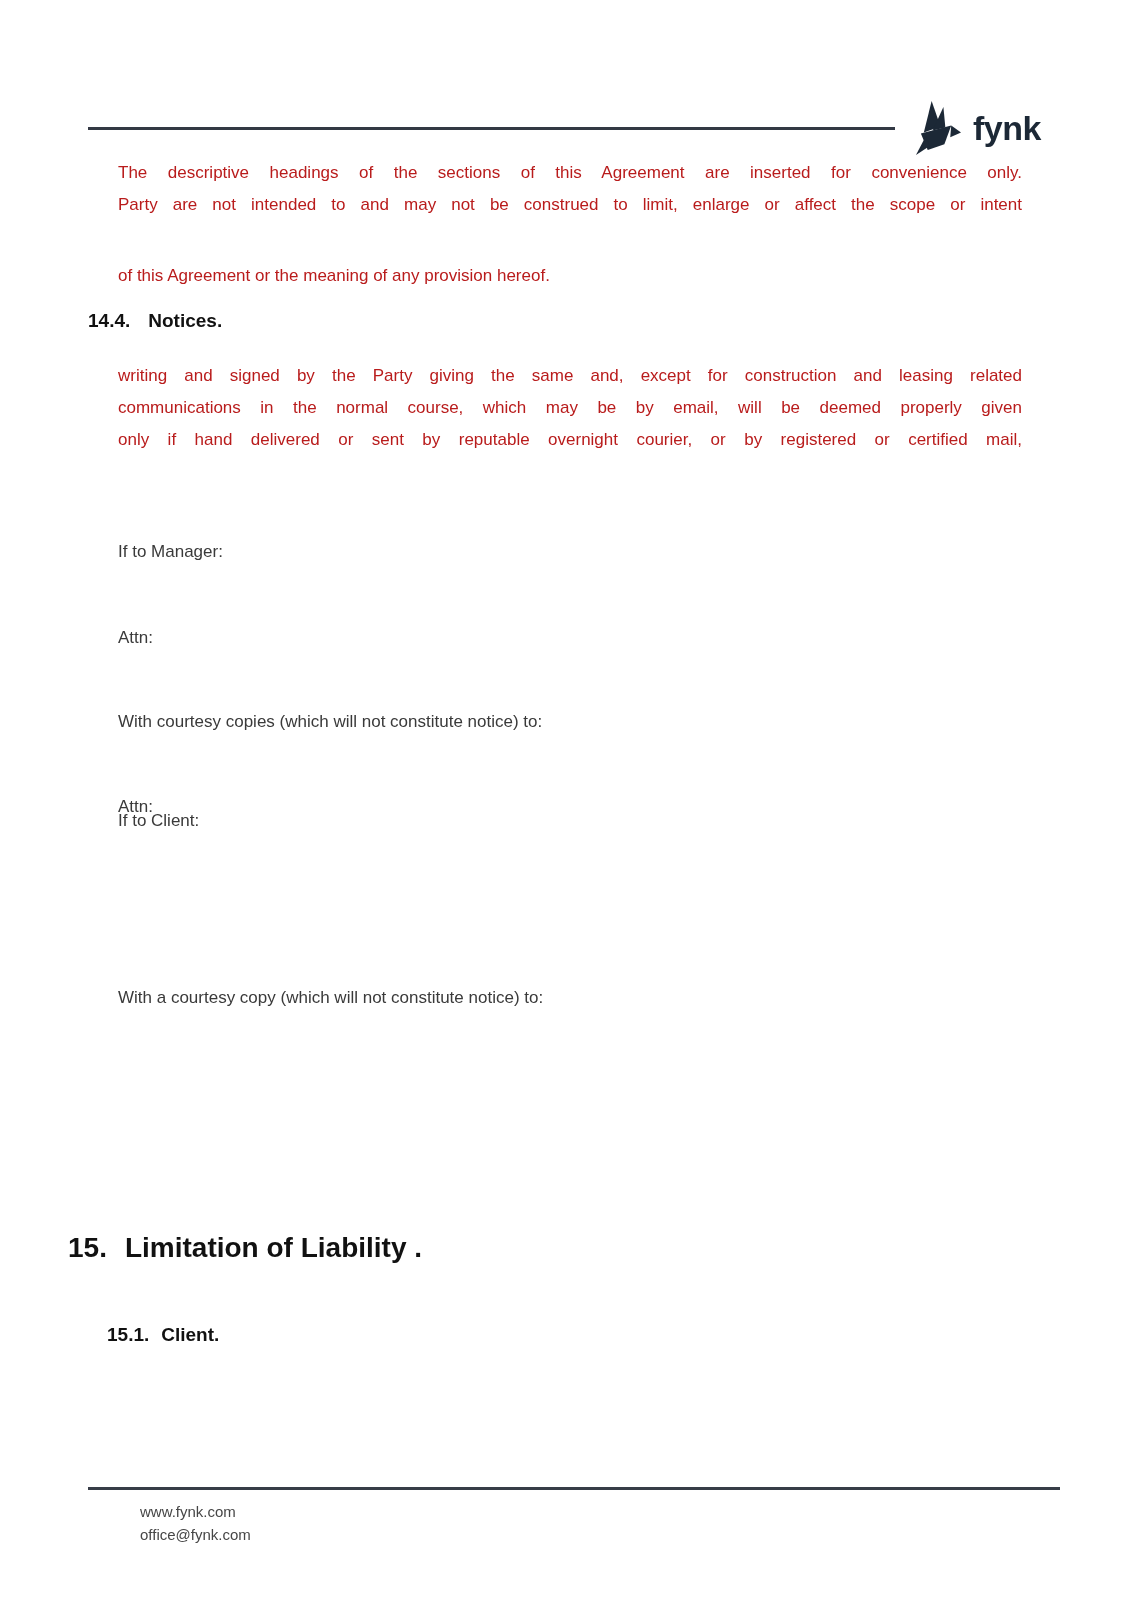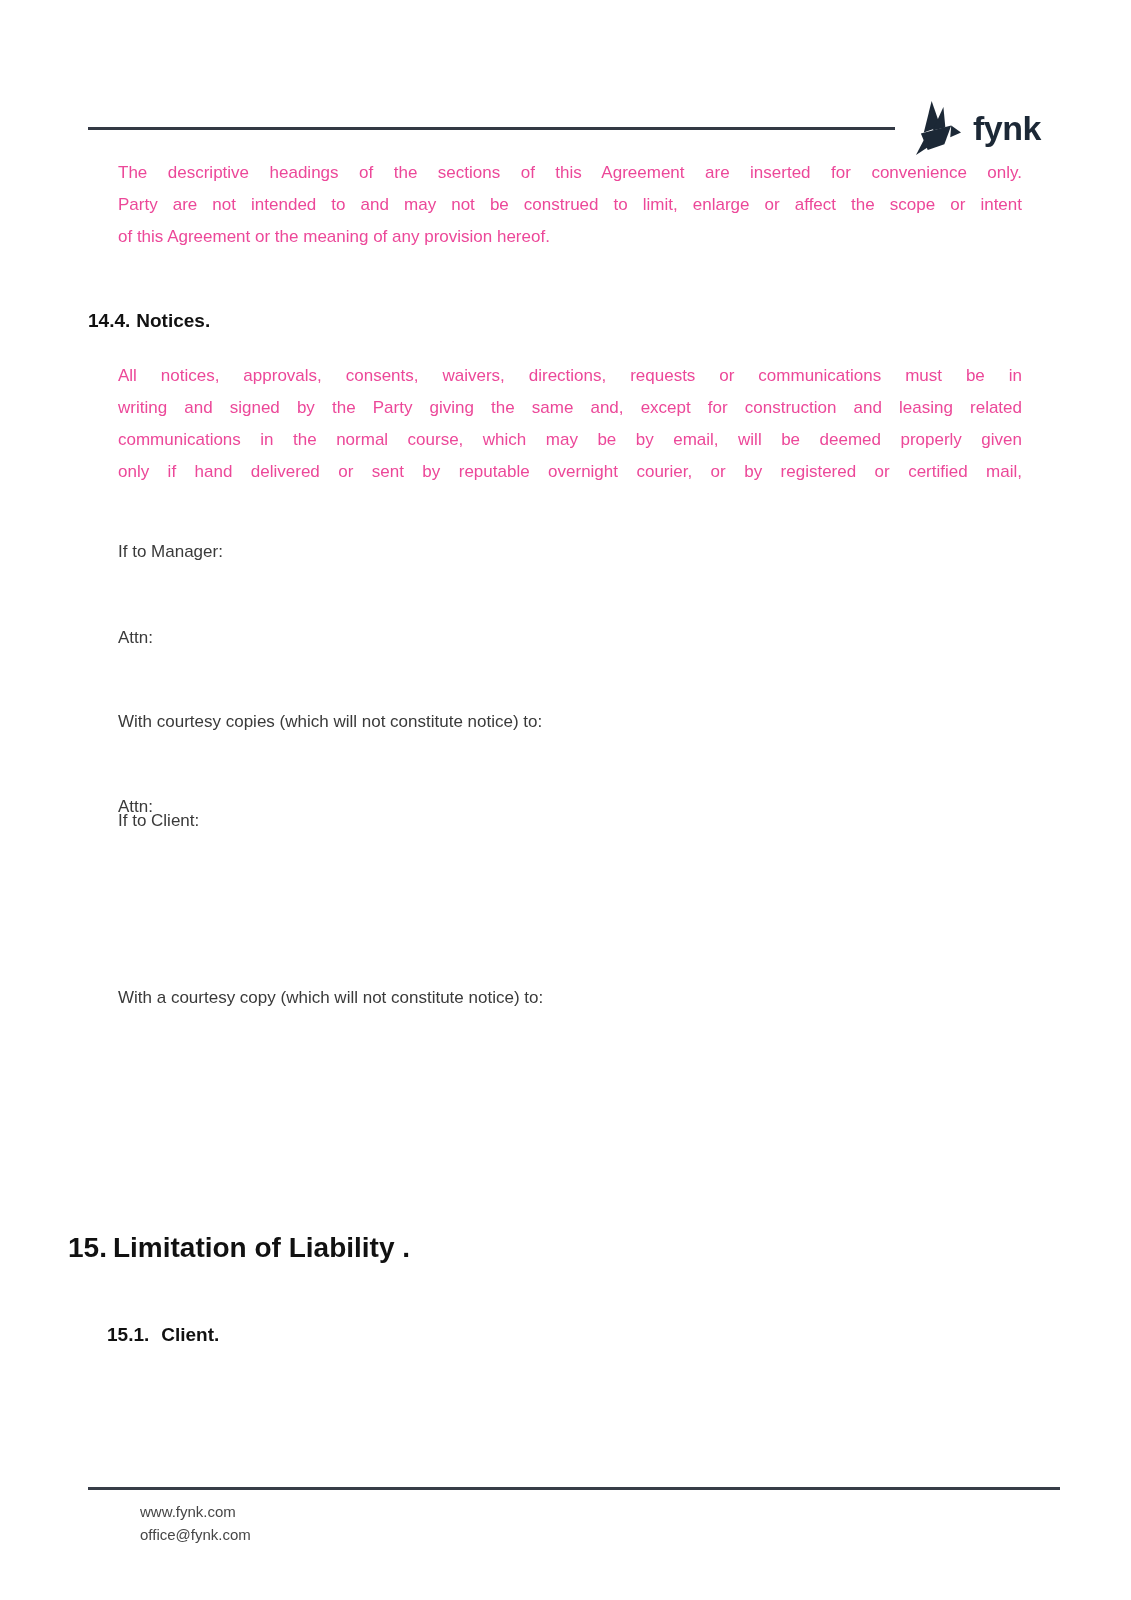--- a/index.html
+++ b/index.html
@@ -16,28 +16,28 @@
   }
   .abs { position:absolute; }
 
   
   .top-rule    { left:88px;  top:127px; width:807px; height:3px; background:#333944; }
   .logo        { left:915px; top:100px; display:flex; align-items:center; gap:11px; }
   .logo svg    { width:47px; height:56px; display:block; }
   .wordmark    { font-size:34px; font-weight:700; color:#1c2836; letter-spacing:-0.5px; line-height:1; }
 
   
-  .para        { left:118px; width:904px; font-size:17px; line-height:32px; color:#ec4899; }
+  .para        { left:118px; width:904px; font-size:17px; line-height:32px; color:#b91c1c; }
   .para .line  { text-align:justify; text-align-last:justify; }
-  .para .line.last { text-align-last:left; }
+  .para .line.last { text-align-last:left;margin-top:39px; }
   .label-line  { left:118px; width:904px; font-size:17px; line-height:32px; color:#3a3a3a; }
 
   .h-sub       { font-size:19px; font-weight:700; line-height:28px; color:#111111; white-space:nowrap; }
   .h-main      { font-size:28px; font-weight:700; line-height:38px; color:#111111; white-space:nowrap; }
-  .hnum        { margin-right:6px; }
+  .hnum        { margin-right:18px; }
   .hnum-sm     { margin-right:12px; }
 
   
   .bottom-rule { left:88px; top:1487px; width:972px; height:3px; background:#373d47; }
   .footer-text { left:140px; font-size:15px; line-height:23px; color:#464646; }
 </style>
 </head>
 <body>
 
 <div class="page">
@@ -60,21 +60,20 @@
 
   <div class="abs para" style="top:157px;">
     <div class="line">The descriptive headings of the sections of this Agreement are inserted for convenience only.</div>
     <div class="line">Party are not intended to and may not be construed to limit, enlarge or affect the scope or intent</div>
     <div class="line last">of this Agreement or the meaning of any provision hereof.</div>
   </div>
 
   <div class="abs h-sub" style="left:88px; top:307px;"><span class="hnum">14.4.</span><span>Notices.</span></div>
 
   <div class="abs para" style="top:360px;">
-    <div class="line">All notices, approvals, consents, waivers, directions, requests or communications must be in</div>
     <div class="line">writing and signed by the Party giving the same and, except for construction and leasing related</div>
     <div class="line">communications in the normal course, which may be by email, will be deemed properly given</div>
     <div class="line">only if hand delivered or sent by reputable overnight courier, or by registered or certified mail,</div>
   </div>
 
   <div class="abs label-line" style="top:536px;">If to Manager:</div>
   <div class="abs label-line" style="top:622px;">Attn:</div>
   <div class="abs label-line" style="top:706px;">With courtesy copies (which will not constitute notice) to:</div>
   <div class="abs label-line" style="top:791px;">Attn:</div>
   <div class="abs label-line" style="top:805px;">If to Client:</div>

